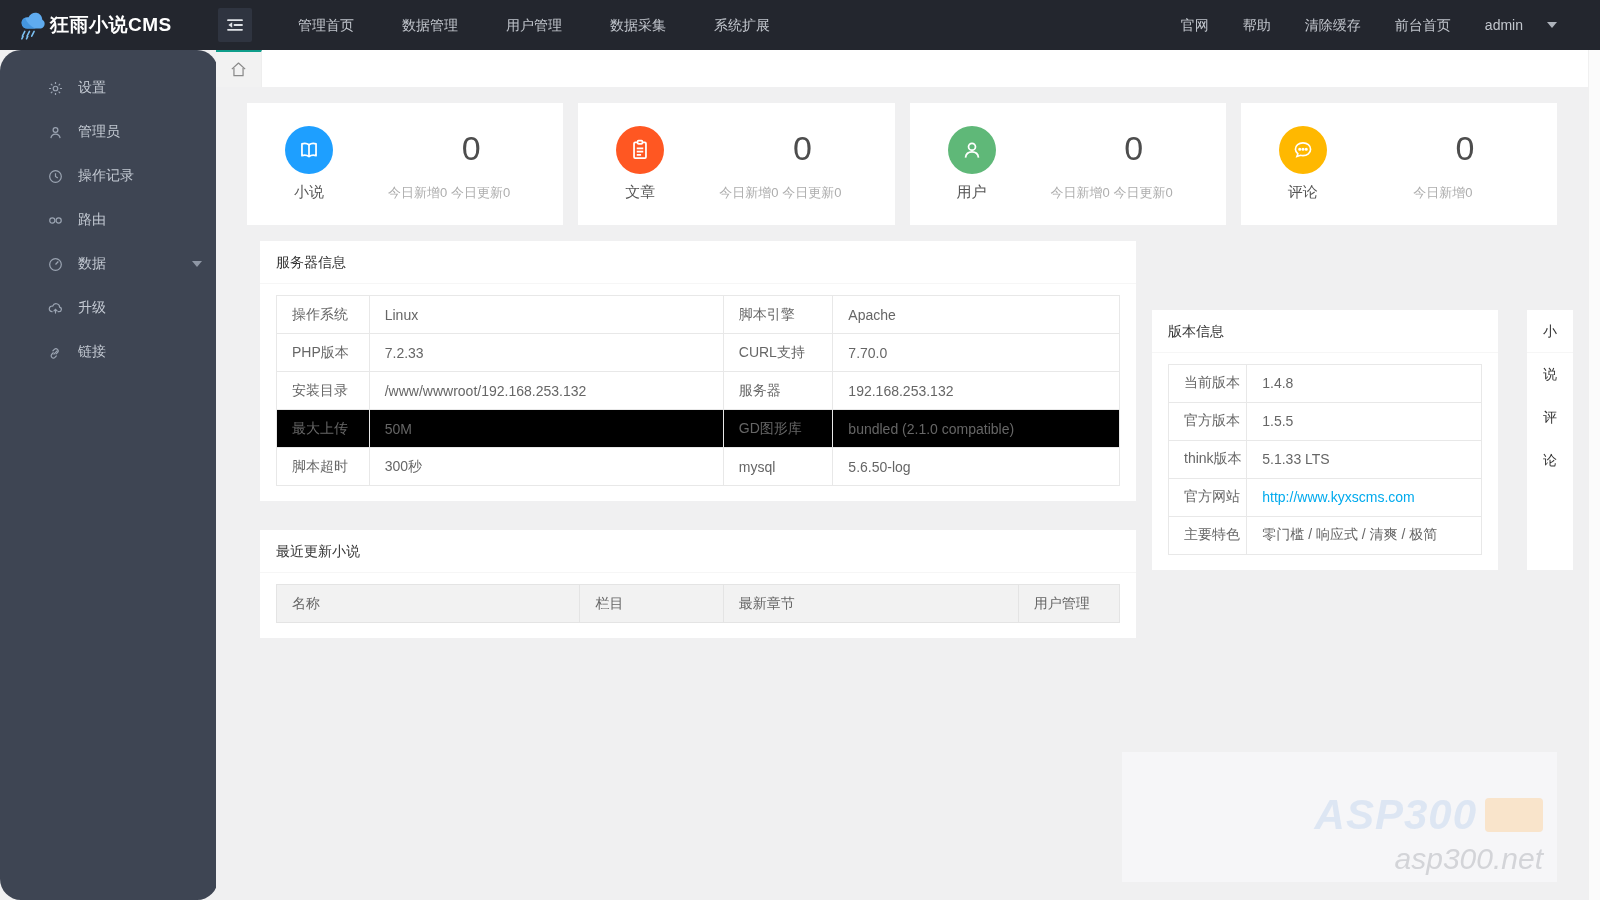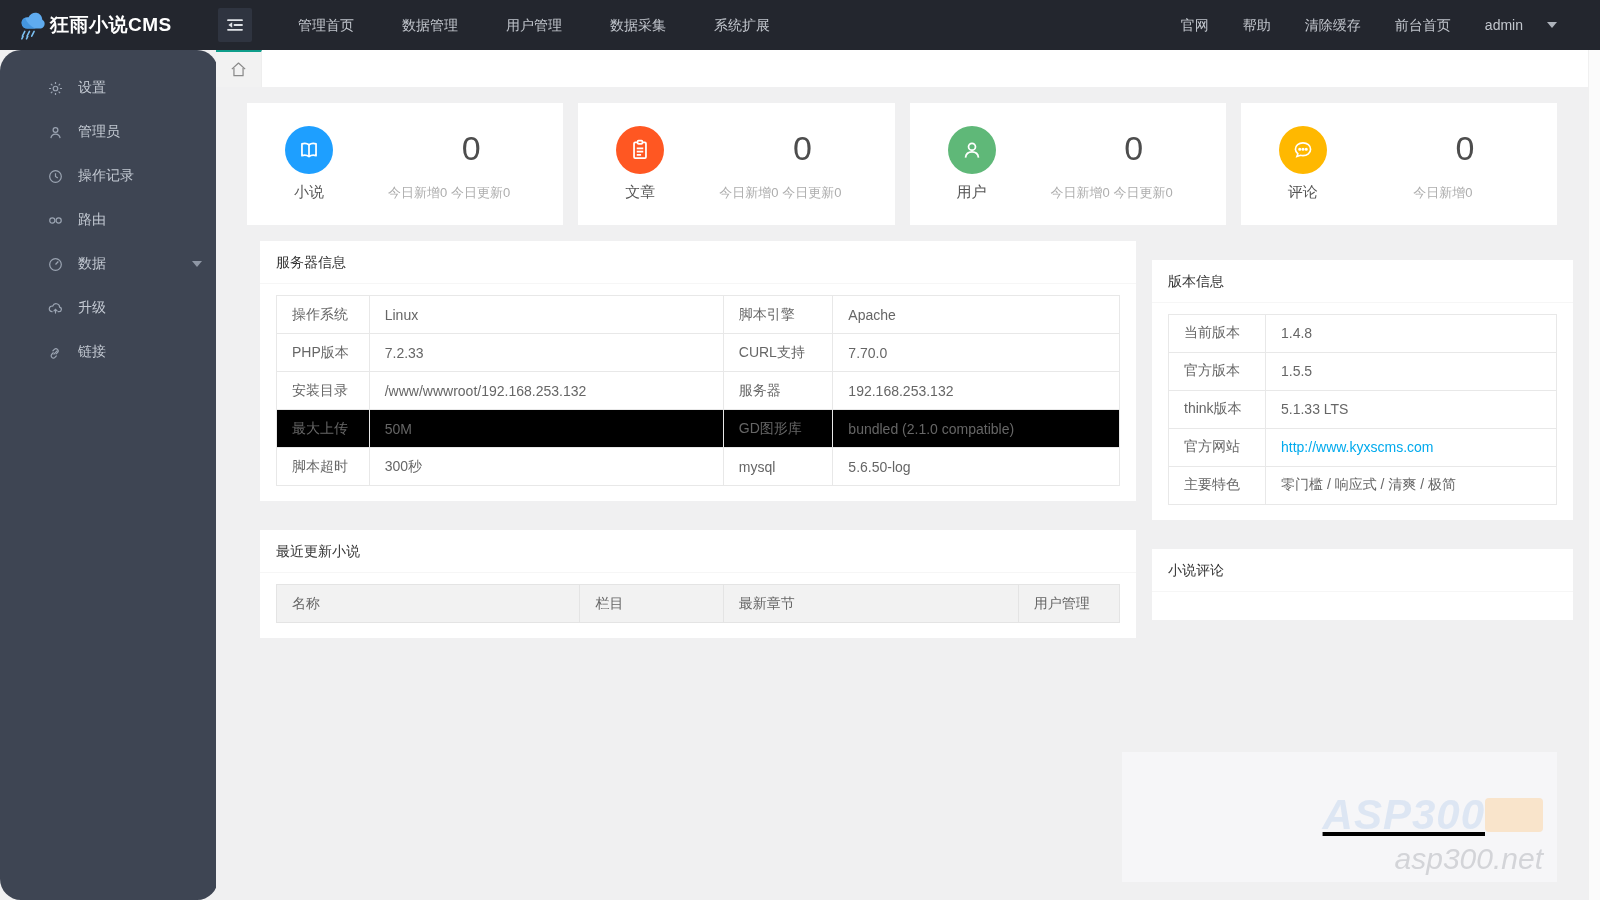--- a/index.html
+++ b/index.html
@@ -43,37 +43,37 @@
   .stat-left{display:flex;flex-direction:column;align-items:center;width:72px;flex:0 0 72px;}
   .stat-icon{width:48px;height:48px;border-radius:50%;display:flex;align-items:center;
              justify-content:center;margin-bottom:9px;color:#fff;}
   .stat-label{font-size:15px;color:#555;}
   .stat-right{flex:1;display:flex;flex-direction:column;align-items:center;padding-top:2px;}
   .stat-value{font-size:34px;color:#4d4d4d;margin-bottom:16px;transform:translateX(22px);}
   .stat-sub{font-size:13px;color:#adadad;}
 
   .main-cols{display:flex;gap:16px;align-items:center;margin-left:29px;}
   .col-left{width:876px;flex:0 0 876px;display:flex;flex-direction:column;gap:29px;}
-  .col-right{flex:1;display:flex;flex-direction:column;gap:29px;}
+  .col-right{flex:1;display:flex;flex-direction:row;gap:29px;}
   .panel{background:#fff;}
   .panel-h{height:42px;line-height:43px;padding:0 16px;border-bottom:1px solid #f6f6f6;
            font-size:14px;color:#333;}
   .tblwrap{padding:11px 16px 15px;}
   table{width:100%;border-collapse:collapse;font-size:14px;color:#666;table-layout:fixed;}
   td,th{border:1px solid #e8e8e8;height:37px;padding:0 15px;text-align:left;font-weight:normal;
         overflow:hidden;white-space:nowrap;}
   tr.hl td{background:#000000;}
   th{background:#f2f2f2;border-color:#e4e4e4;color:#666;}
   .lnk{color:#01AAED;}
   .empty-body{height:28px;}
 
   
   .wm-panel{position:absolute;right:43px;bottom:18px;width:435px;height:130px;background:#f6f6f8;}
   .wm-inner{position:absolute;right:14px;bottom:6px;text-align:right;}
-  .wm-row{display:flex;align-items:center;justify-content:flex-end;text-decoration:underline;}
+  .wm-row{display:flex;align-items:center;justify-content:flex-end;gap:8px;}
   .wm-brand{font-size:42px;font-weight:bold;font-style:italic;color:rgba(190,210,238,.45);letter-spacing:1px;}
   .wm-badge{width:58px;height:34px;border-radius:4px;background:rgba(255,190,110,.32);}
   .wm-domain{font-size:30px;font-style:italic;color:rgba(182,184,190,.55);margin-top:3px;}
   .scrollbar{position:absolute;top:50px;right:0;bottom:0;width:12px;background:#fbfbfb;border-left:1px solid #f0f0f0;box-sizing:border-box;}
 
   svg{display:block;}
 </style>
 </head>
 <body>
 

